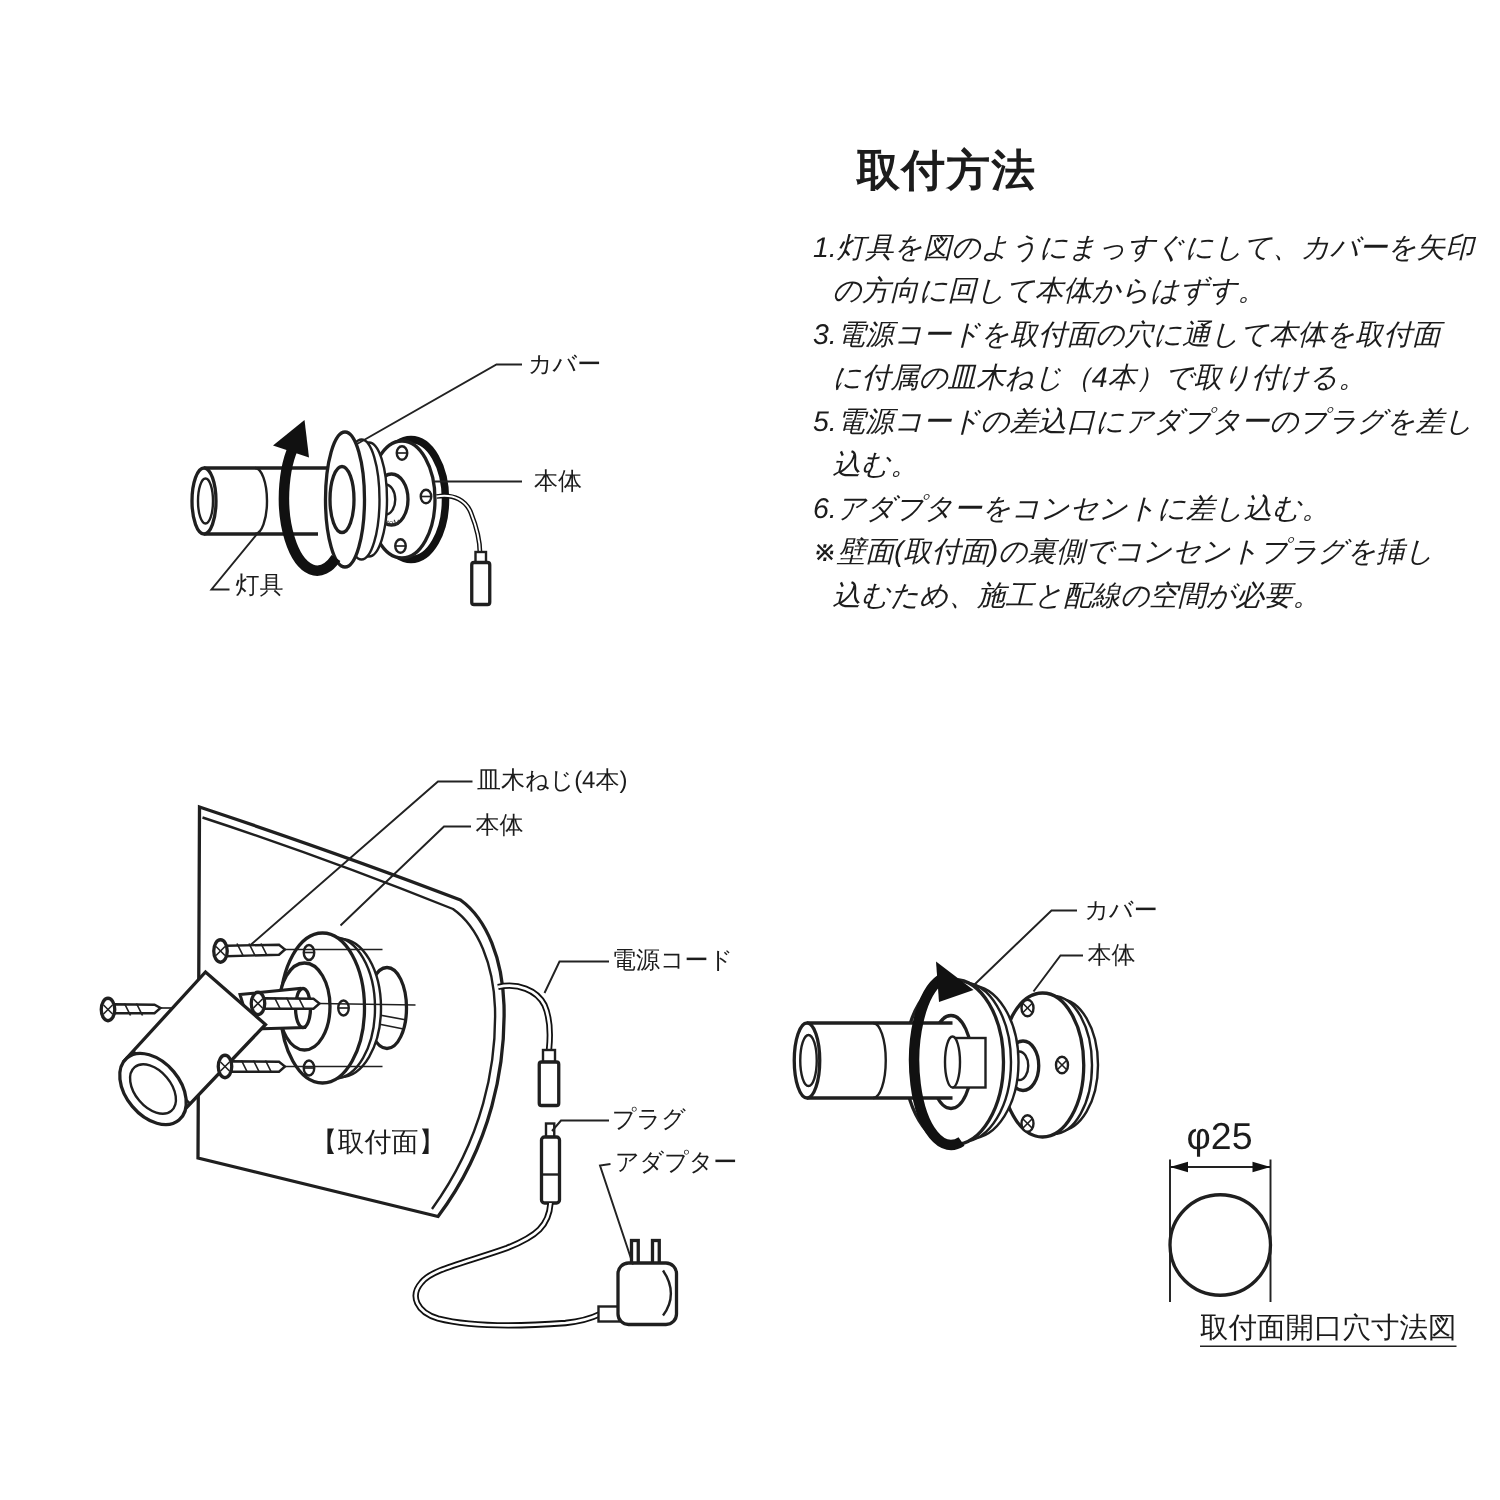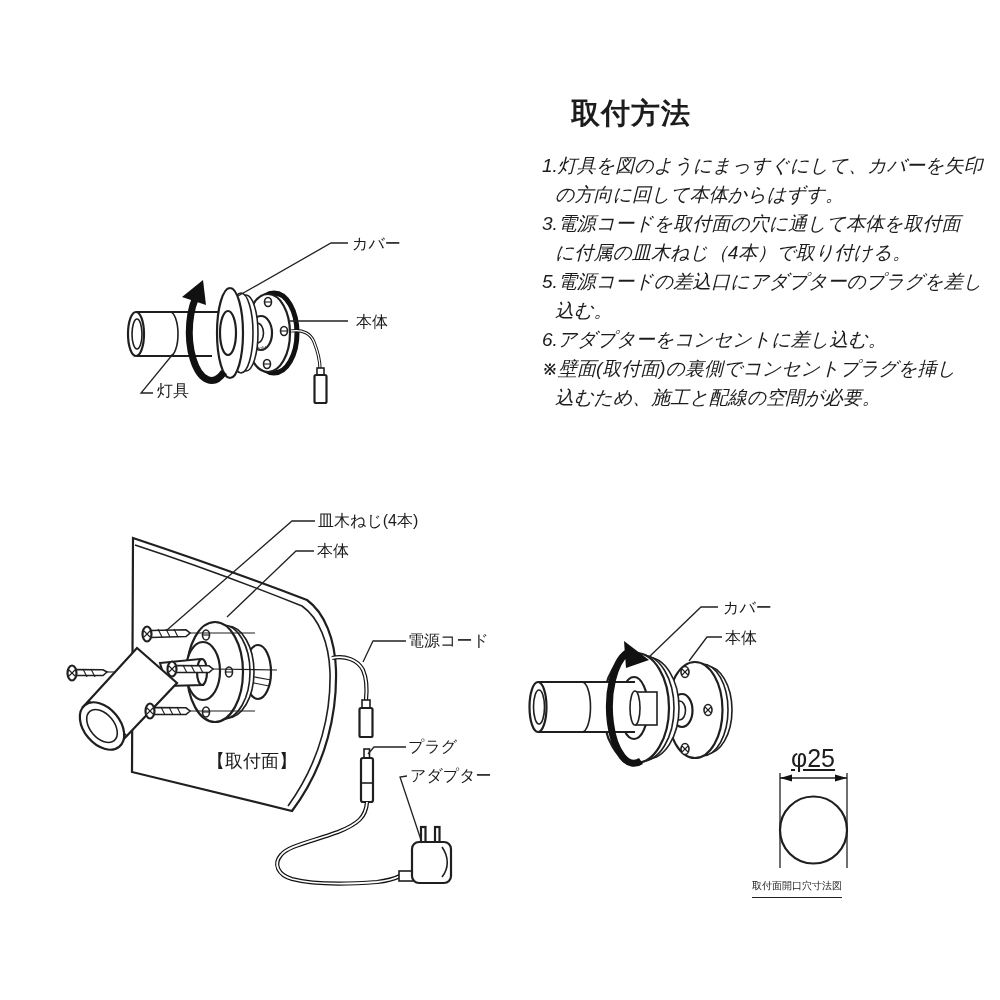--- a/index.html
+++ b/index.html
@@ -15,23 +15,23 @@
   #instructions{
     left:542px;top:151px;width:430px;font-size:19px;line-height:29px;font-style:italic;
   }
   .inst{
     padding-left:13px;text-indent:-13px;white-space:pre;
   }
   .fig-label{
     position:absolute;font-size:16px;line-height:17px;white-space:nowrap;color:#1c1c1c;text-align:right;
   }
   #label-mounting-surface{font-size:18px;line-height:20px;}
-  #label-phi{font-size:25px;line-height:26px;text-decoration:underline;}
+  #label-phi{font-size:25px;line-height:26px;}
   #caption-hole{
-    font-size:10px;line-height:17px;border-bottom:1.5px solid #222;padding-bottom:3px;
+    font-size:19px;line-height:17px;border-bottom:1.5px solid #222;padding-bottom:3px;margin-left:48px;
   }
   svg{position:absolute;overflow:visible;}
   .ln{stroke:#222;stroke-width:1.3;fill:none;}
   .s2{stroke:#1f1f1f;stroke-width:2.2;fill:#fff;}
   .s2n{stroke:#1f1f1f;stroke-width:2.2;fill:none;}
   .s15{stroke:#1f1f1f;stroke-width:1.6;fill:#fff;}
   .s15n{stroke:#1f1f1f;stroke-width:1.6;fill:none;}
   .thin{stroke:#1f1f1f;stroke-width:1.1;fill:none;}
   .blk{fill:#111;stroke:none;}
   .cordo{stroke:#111;stroke-width:4.2;fill:none;}

